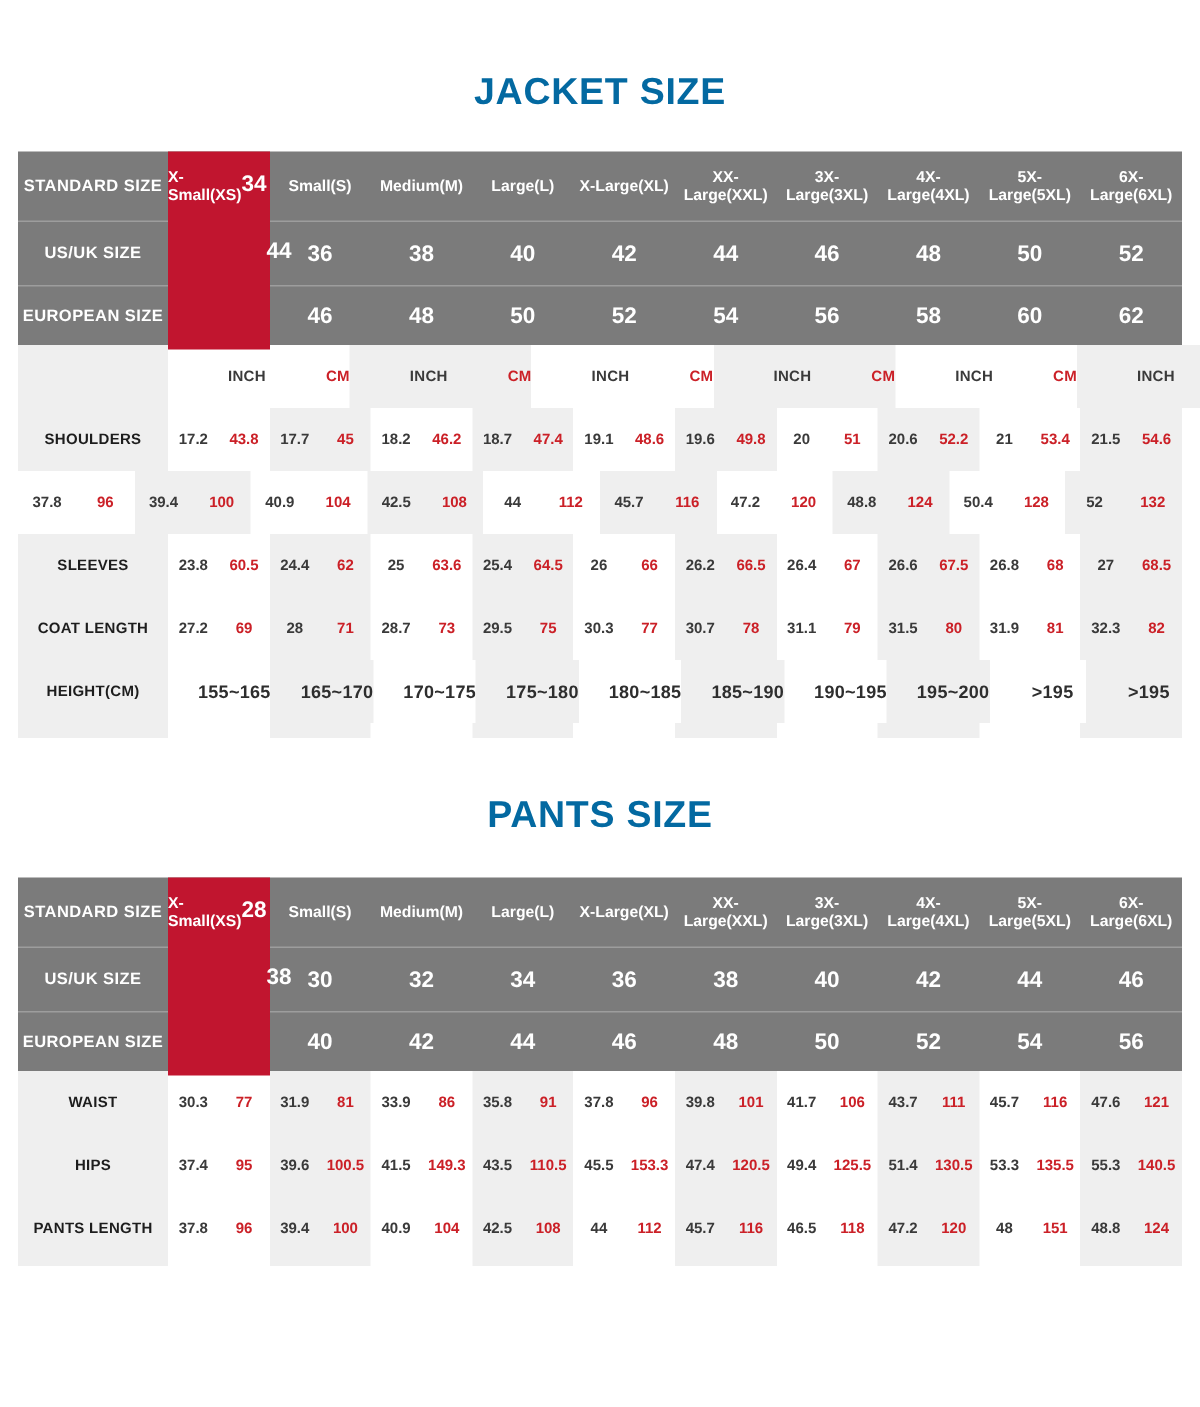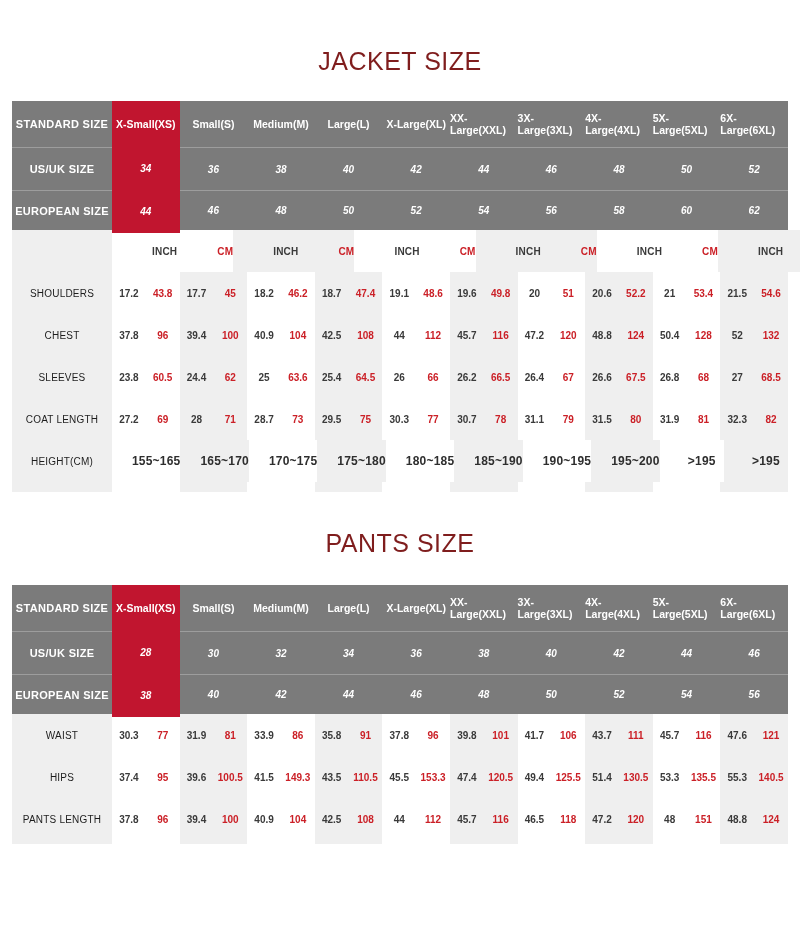--- a/index.html
+++ b/index.html
@@ -1,48 +1,48 @@
 <!DOCTYPE html>
 <html style="--accent-red: #c1152f; --hdr-gray: #7b7b7b; --alt-gray: #efefef; --cm-red: #cb2027;"><head>
 <meta charset="utf-8">
 <style>
   * { box-sizing: border-box; margin: 0; padding: 0; }
   html,body { width:800px; background:#ffffff; font-family:"Liberation Sans", sans-serif; }
   body { height:938px; overflow:hidden; }
 
-  .size-title { text-align:center; font-size:25px; line-height:30px; font-weight:normal;
-                color:#7f1d1d; letter-spacing:0.5px; }
+  .size-title { text-align:center; font-size:25px; line-height:30px; font-weight:bold;
+                color:#0369a1; letter-spacing:0.5px; }
   #jacket-title { margin:46px 0 25px; }
   #pants-title  { margin:36px 0 27px; }
 
   .table-root { margin:0 12px; width:776px; }
 
   
   .hdr { position:relative; background:var(--hdr-gray); }
   .hrow { display:flex; color:#fff; }
   .hrow.r1 { height:46px; }
   .hrow.r2 { height:43px; border-top:1px solid #9d9d9d; }
   .hrow.r3 { height:40px; border-top:1px solid #9d9d9d; }
   .hlbl { width:100px; flex:none; display:flex; align-items:center; justify-content:center;
           font-size:11px; font-weight:bold; letter-spacing:.3px; }
-  .hcell { flex:1; display:flex; align-items:center; justify-content:center; }
+  .hcell { flex:1; display:flex; align-items:center; justify-content:center;text-align:center; }
   .colname { font-size:10.5px; font-weight:bold; }
-  .sizeval { font-size:10px; font-weight:bold;font-style:italic; }
+  .sizeval { font-size:15px; font-weight:bold; }
 
   .xs-overlay { position:absolute; top:0; left:100px; width:67.6px; height:calc(100% + 3px);
-                background:var(--accent-red); display:flex; flex-direction:column; z-index:3; }
+                background:var(--accent-red); display:flex; flex-direction:row; z-index:3; }
   .xs-cell { display:flex; align-items:center; justify-content:center; color:#fff; }
   .xs-cell:nth-child(1){ height:46px; }
   .xs-cell:nth-child(2){ height:43px; }
   .xs-cell:nth-child(3){ flex:1; }
 
   
   .brow { display:flex; height:42px; }
   .blbl { width:100px; flex:none; background:var(--alt-gray); display:flex; align-items:center;
-          justify-content:center; font-size:10px; font-weight:normal; color:#1d1d1d;
+          justify-content:center; font-size:10px; font-weight:bold; color:#1d1d1d;
           letter-spacing:.2px; text-align:center; }
   .bcell { flex:1; display:flex; align-items:center; justify-content:center; }
   .bcell.alt { background:var(--alt-gray); }
   .pair .inch, .pair .cm { flex:1; text-align:center; font-size:10px; font-weight:bold; }
   .inch { color:#3a3a3a; }
   .cm   { color:var(--cm-red); }
   .unit { font-size:9.5px; letter-spacing:.2px;padding-left:40px; }
   .single { font-size:12px; font-weight:bold; color:#2e2e2e; letter-spacing:.2px;padding-left:20px; }
   #jacket .brow.filler { height:10px; }
   #pants  .brow.filler { height:4px; }
@@ -180,21 +180,20 @@
           <div class="bcell pair">
             <div class="inch">21</div>
             <div class="cm">53.4</div>
           </div>
           <div class="bcell pair alt">
             <div class="inch">21.5</div>
             <div class="cm">54.6</div>
           </div>
         </div>
         <div class="brow">
-          <div class="blbl">CHEST</div>
           <div class="bcell pair">
             <div class="inch">37.8</div>
             <div class="cm">96</div>
           </div>
           <div class="bcell pair alt">
             <div class="inch">39.4</div>
             <div class="cm">100</div>
           </div>
           <div class="bcell pair">
             <div class="inch">40.9</div>

